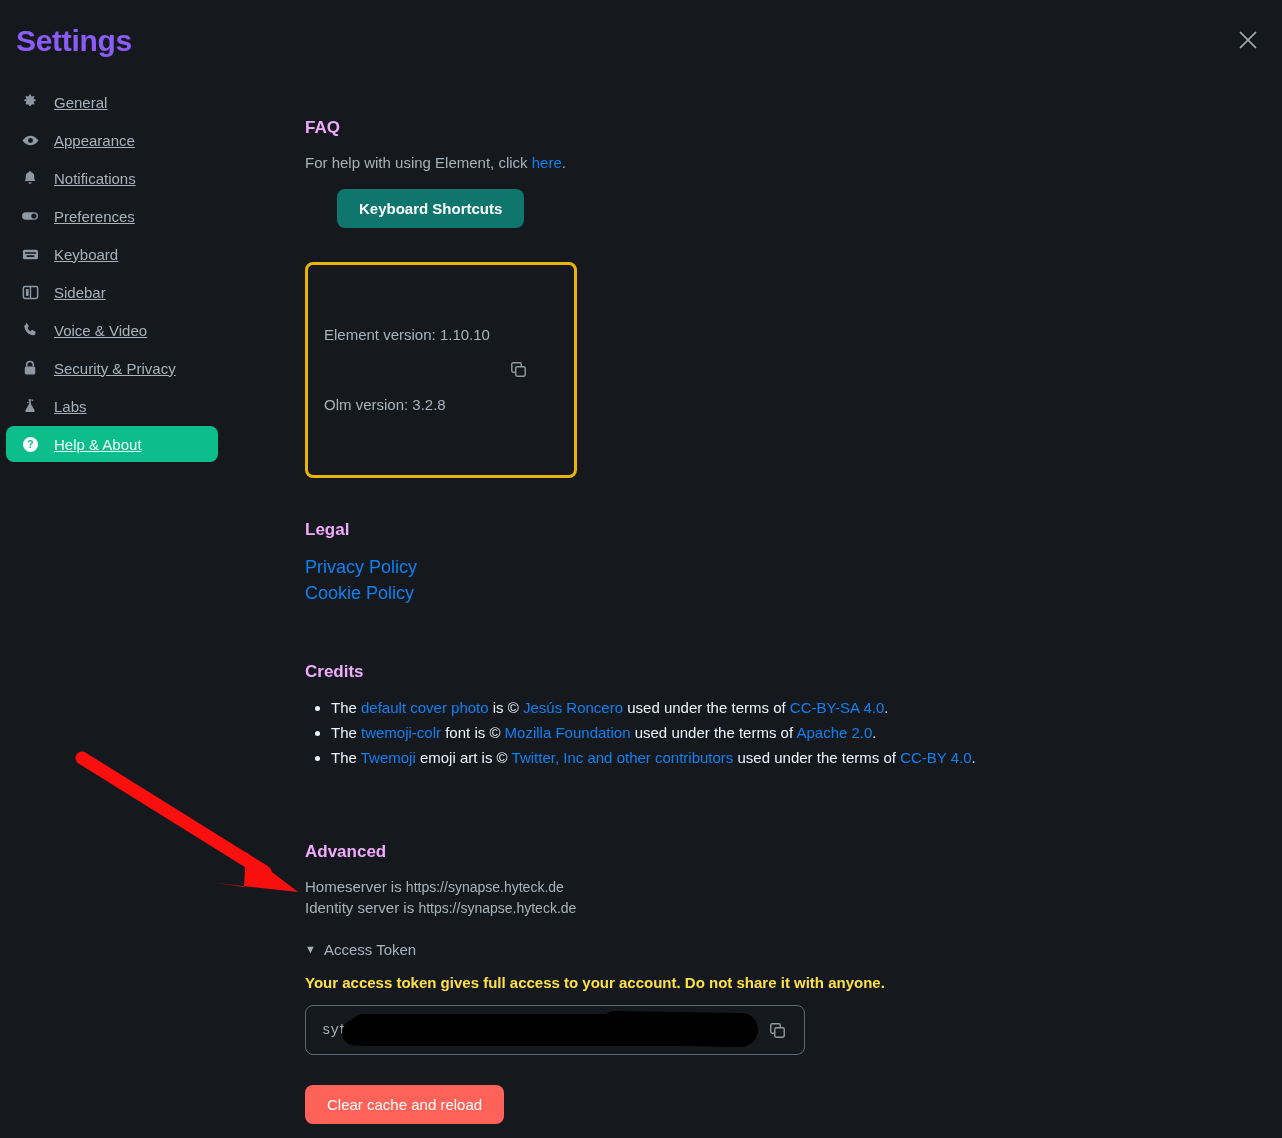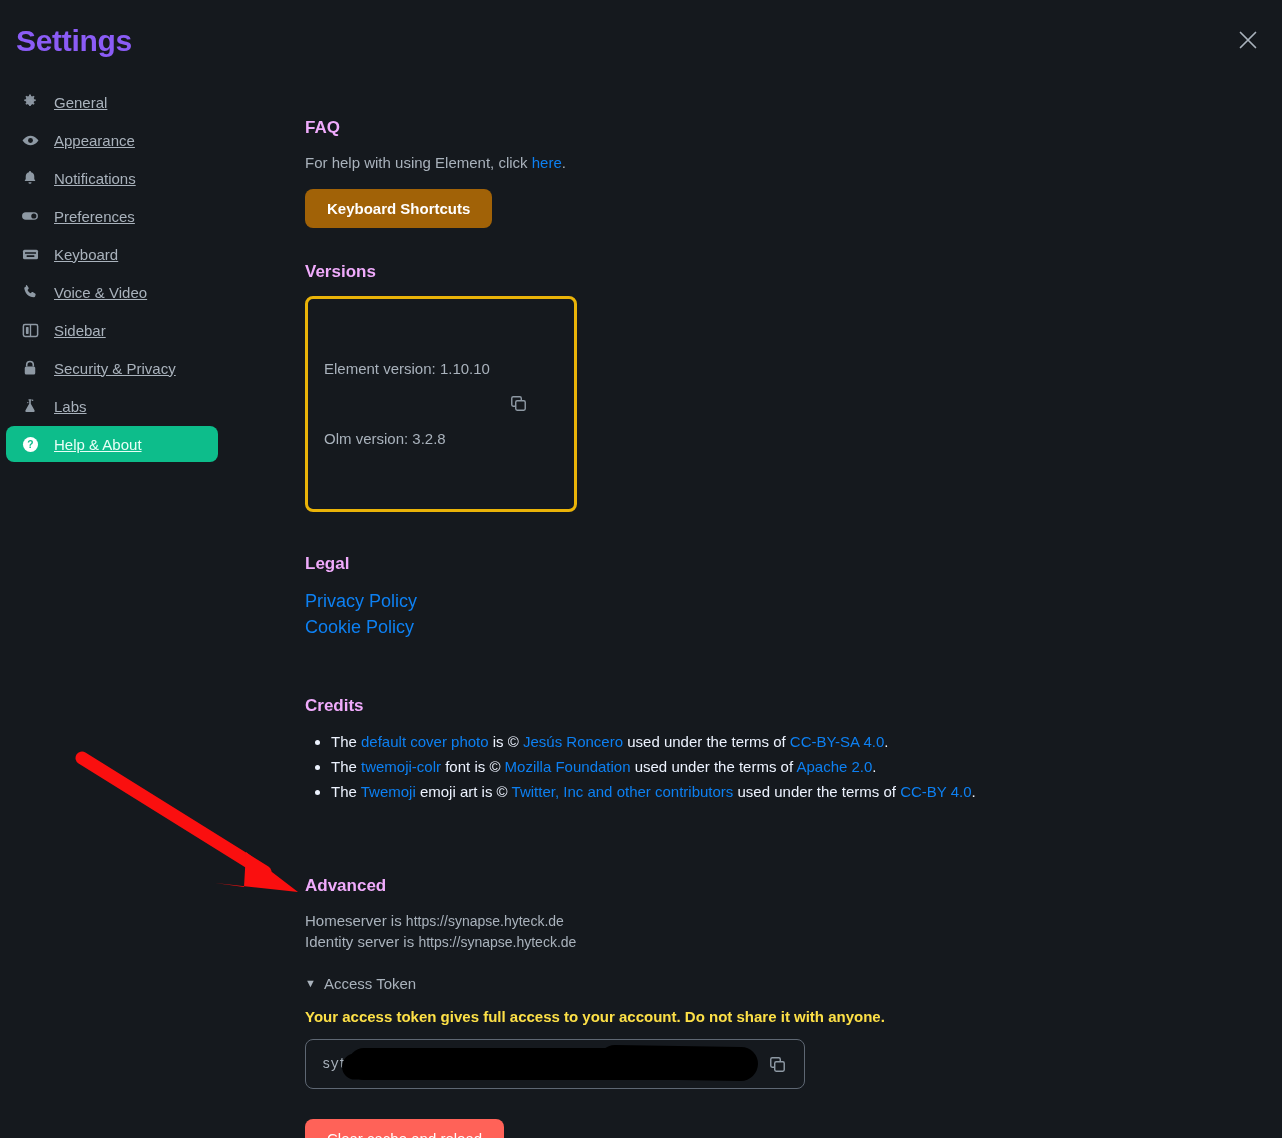--- a/index.html
+++ b/index.html
@@ -104,29 +104,30 @@
   a.link, .link {
     color: #0d80f2;
     text-decoration: none;
     cursor: pointer;
   }
 
   
   .btn-primary {
     display: inline-block;
     margin-top: 14px;
-    background: #a16207;
+    background: #0f766e;
     color: #ffffff;
     border: none;
     border-radius: 8px;
     font-family: "Liberation Sans", sans-serif;
     font-size: 15px;
     font-weight: bold;
     padding: 11px 22px;
     cursor: pointer;
+    margin-left: 32px;
   }
 
   
   .btn-danger {
     display: inline-block;
     background: #ff6258;
     color: #ffffff;
     border: none;
     border-radius: 8px;
     font-family: "Liberation Sans", sans-serif;
@@ -347,40 +348,40 @@
         <rect x="2.5" y="6" width="19" height="12" rx="2" fill="#8e99a4"></rect>
         <rect x="5" y="9" width="14" height="2.2" rx="0.6" fill="#15191e"></rect>
         <rect x="7" y="13" width="10" height="2.2" rx="0.6" fill="#15191e"></rect>
       </svg>
     </span>
     <span class="nav-label">Keyboard</span>
   </div>
 
   <div class="nav-item">
     <span class="nav-icon">
-      <svg width="18" height="18" viewBox="0 0 24 24" fill="#8e99a4">
-        <path d="M6.6 2.8c.7-.2 1.4.1 1.8.7l1.7 2.7c.4.6.3 1.4-.2 1.9l-1.2 1.2c.9 1.9 2.4 3.4 4.3 4.3l1.2-1.2c.5-.5 1.3-.6 1.9-.2l2.7 1.7c.6.4.9 1.1.7 1.8l-.6 2c-.2.8-1 1.3-1.8 1.2C9.9 18.3 5.7 14.1 4.4 7.2c-.1-.8.4-1.6 1.2-1.8l1-.6z"></path>
-      </svg>
-    </span>
-    <span class="nav-label">Voice &amp; Video</span>
-  </div>
-
-  <div class="nav-item">
-    <span class="nav-icon">
       <svg width="19" height="19" viewBox="0 0 24 24" fill="none">
         <rect x="3" y="4.5" width="18" height="15" rx="2" stroke="#8e99a4" stroke-width="1.9"></rect>
         <rect x="6.2" y="7.6" width="3.4" height="8.8" rx="0.8" fill="#8e99a4"></rect>
         <line x1="12" y1="4.5" x2="12" y2="19.5" stroke="#8e99a4" stroke-width="1.7"></line>
       </svg>
     </span>
     <span class="nav-label">Sidebar</span>
   </div>
 
   <div class="nav-item">
     <span class="nav-icon">
+      <svg width="18" height="18" viewBox="0 0 24 24" fill="#8e99a4">
+        <path d="M6.6 2.8c.7-.2 1.4.1 1.8.7l1.7 2.7c.4.6.3 1.4-.2 1.9l-1.2 1.2c.9 1.9 2.4 3.4 4.3 4.3l1.2-1.2c.5-.5 1.3-.6 1.9-.2l2.7 1.7c.6.4.9 1.1.7 1.8l-.6 2c-.2.8-1 1.3-1.8 1.2C9.9 18.3 5.7 14.1 4.4 7.2c-.1-.8.4-1.6 1.2-1.8l1-.6z"></path>
+      </svg>
+    </span>
+    <span class="nav-label">Voice &amp; Video</span>
+  </div>
+
+  <div class="nav-item">
+    <span class="nav-icon">
       <svg width="18" height="18" viewBox="0 0 24 24" fill="none">
         <path d="M7.6 10V7.8a4.4 4.4 0 0 1 8.8 0V10" stroke="#8e99a4" stroke-width="2.1"></path>
         <rect x="5" y="10" width="14" height="10.5" rx="2" fill="#8e99a4"></rect>
       </svg>
     </span>
     <span class="nav-label">Security &amp; Privacy</span>
   </div>
 
   <div class="nav-item">
     <span class="nav-icon">
@@ -409,21 +410,20 @@
 
   <div class="section">
     <h2 class="section-title">FAQ</h2>
     <div class="body-text">
       <span>For help with using Element, click </span><a class="link">here</a><span>.</span>
     </div>
     <button class="btn-primary">Keyboard Shortcuts</button>
   </div>
 
   <div class="section" style="margin-top:34px;">
-    <h2 class="section-title">Versions</h2>
     <div class="copy-box">
       <div class="copy-lines">
         <div>Element version: 1.10.10</div>
         <div>Olm version: 3.2.8</div>
       </div>
       <span class="copy-btn">
         <svg width="19" height="19" viewBox="0 0 24 24" fill="none">
           <rect x="3.5" y="3.5" width="12" height="12" rx="1.8" stroke="#8e99a4" stroke-width="1.8"></rect>
           <rect x="8.5" y="8.5" width="12" height="12" rx="1.8" fill="#15191e" stroke="#8e99a4" stroke-width="1.8"></rect>
         </svg>

